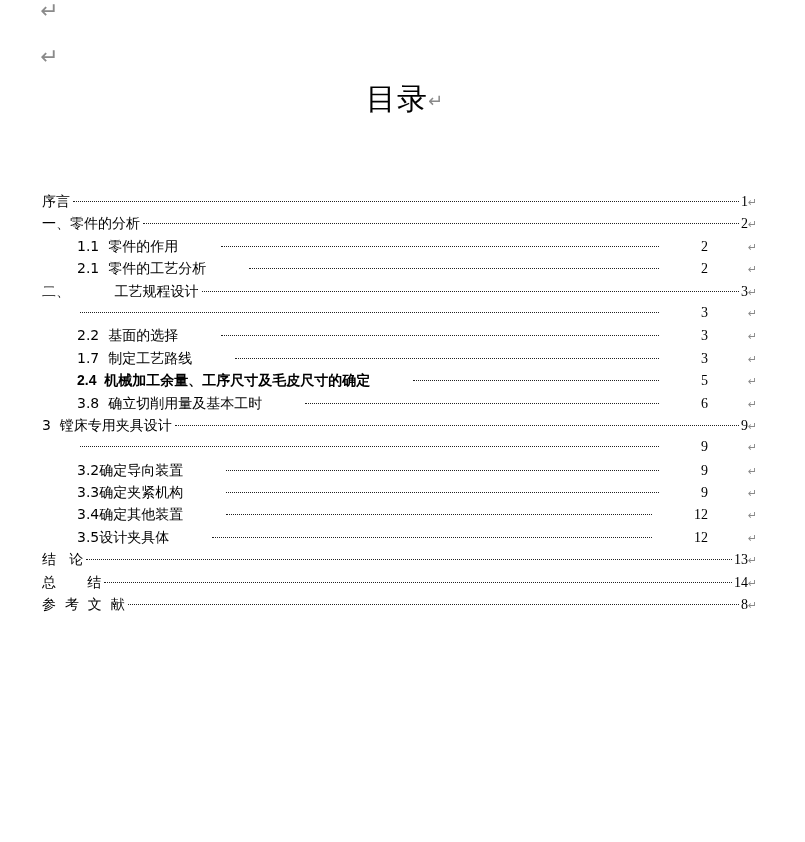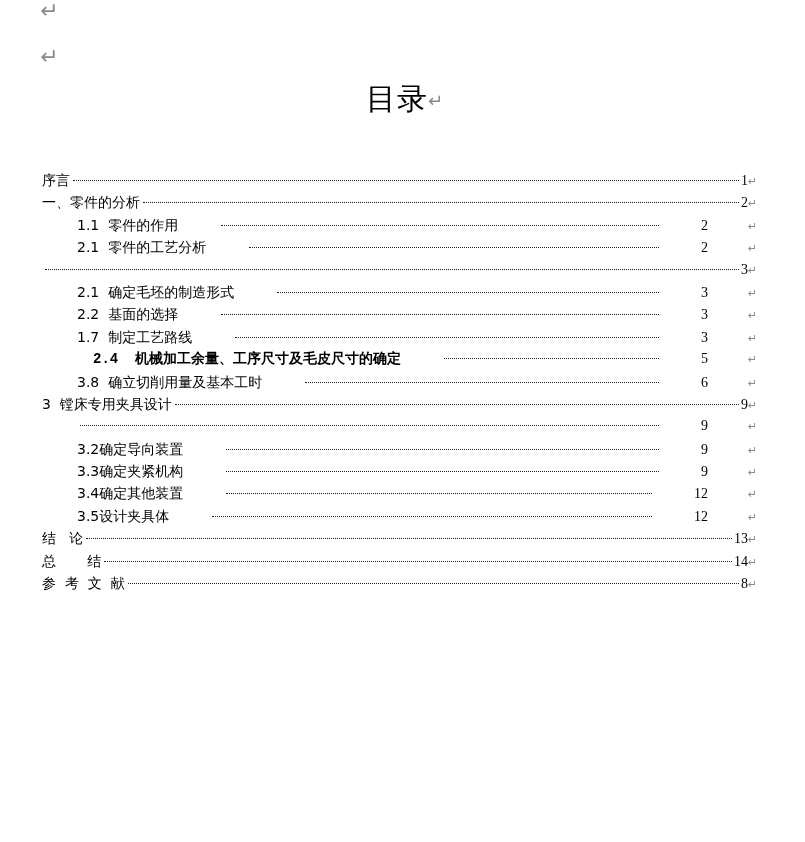--- a/index.html
+++ b/index.html
@@ -34,39 +34,38 @@
       font-family: "DejaVu Serif", "Liberation Serif", serif;
       letter-spacing: 1px;
     }
     .title .pilcrow {
       font-size: 18px;
       vertical-align: 2px;
     }
     .toc {
       position: absolute;
       left: 42px;
-      top: 169px;
+      top: 190px;
       width: 720px;
     }
     .toc-row {
       display: flex;
       align-items: baseline;
       height: 22.4px;
       font-size: 14px;
       line-height: 22.4px;
       font-family: "DejaVu Sans", "Liberation Sans", sans-serif;
     }
     .toc-row .label {
       white-space: pre;
       flex: 0 0 auto;
     }
     .toc-row.bold .label {
       font-weight: bold;
-      font-family: Liberation Mono, monospace;
-      margin-left: 16px;
+      font-family: Liberation Sans, sans-serif;
     }
     .toc-row .leader {
       flex: 1 1 auto;
       border-bottom: 1px dotted #222;
       margin: 0 2px 0 3px;
       transform: translateY(-4px);
     }
     .toc-row .page {
       flex: 0 0 auto;
       font-family: "Liberation Serif", "DejaVu Serif", serif;
@@ -113,26 +112,26 @@
       <span class="page">2</span>
       <span class="pilcrow">↵</span>
     </div>
       <div class="toc-row lvl2">
       <span class="label">2.1  零件的工艺分析</span>
       <span class="leader"></span>
       <span class="page">2</span>
       <span class="pilcrow">↵</span>
     </div>
       <div class="toc-row lvl1">
-      <span class="leader"></span>
-      <span class="page">3</span>
-      <span class="pilcrow">↵</span>
-    </div>
-      <div class="toc-row lvl2">
-      <span class="label">2.1  确定毛坯的制造形式</span>
+      <span class="label">二、          工艺规程设计</span>
+      <span class="leader"></span>
+      <span class="page">3</span>
+      <span class="pilcrow">↵</span>
+    </div>
+      <div class="toc-row lvl2">
       <span class="leader"></span>
       <span class="page">3</span>
       <span class="pilcrow">↵</span>
     </div>
       <div class="toc-row lvl2">
       <span class="label">2.2  基面的选择</span>
       <span class="leader"></span>
       <span class="page">3</span>
       <span class="pilcrow">↵</span>
     </div>

